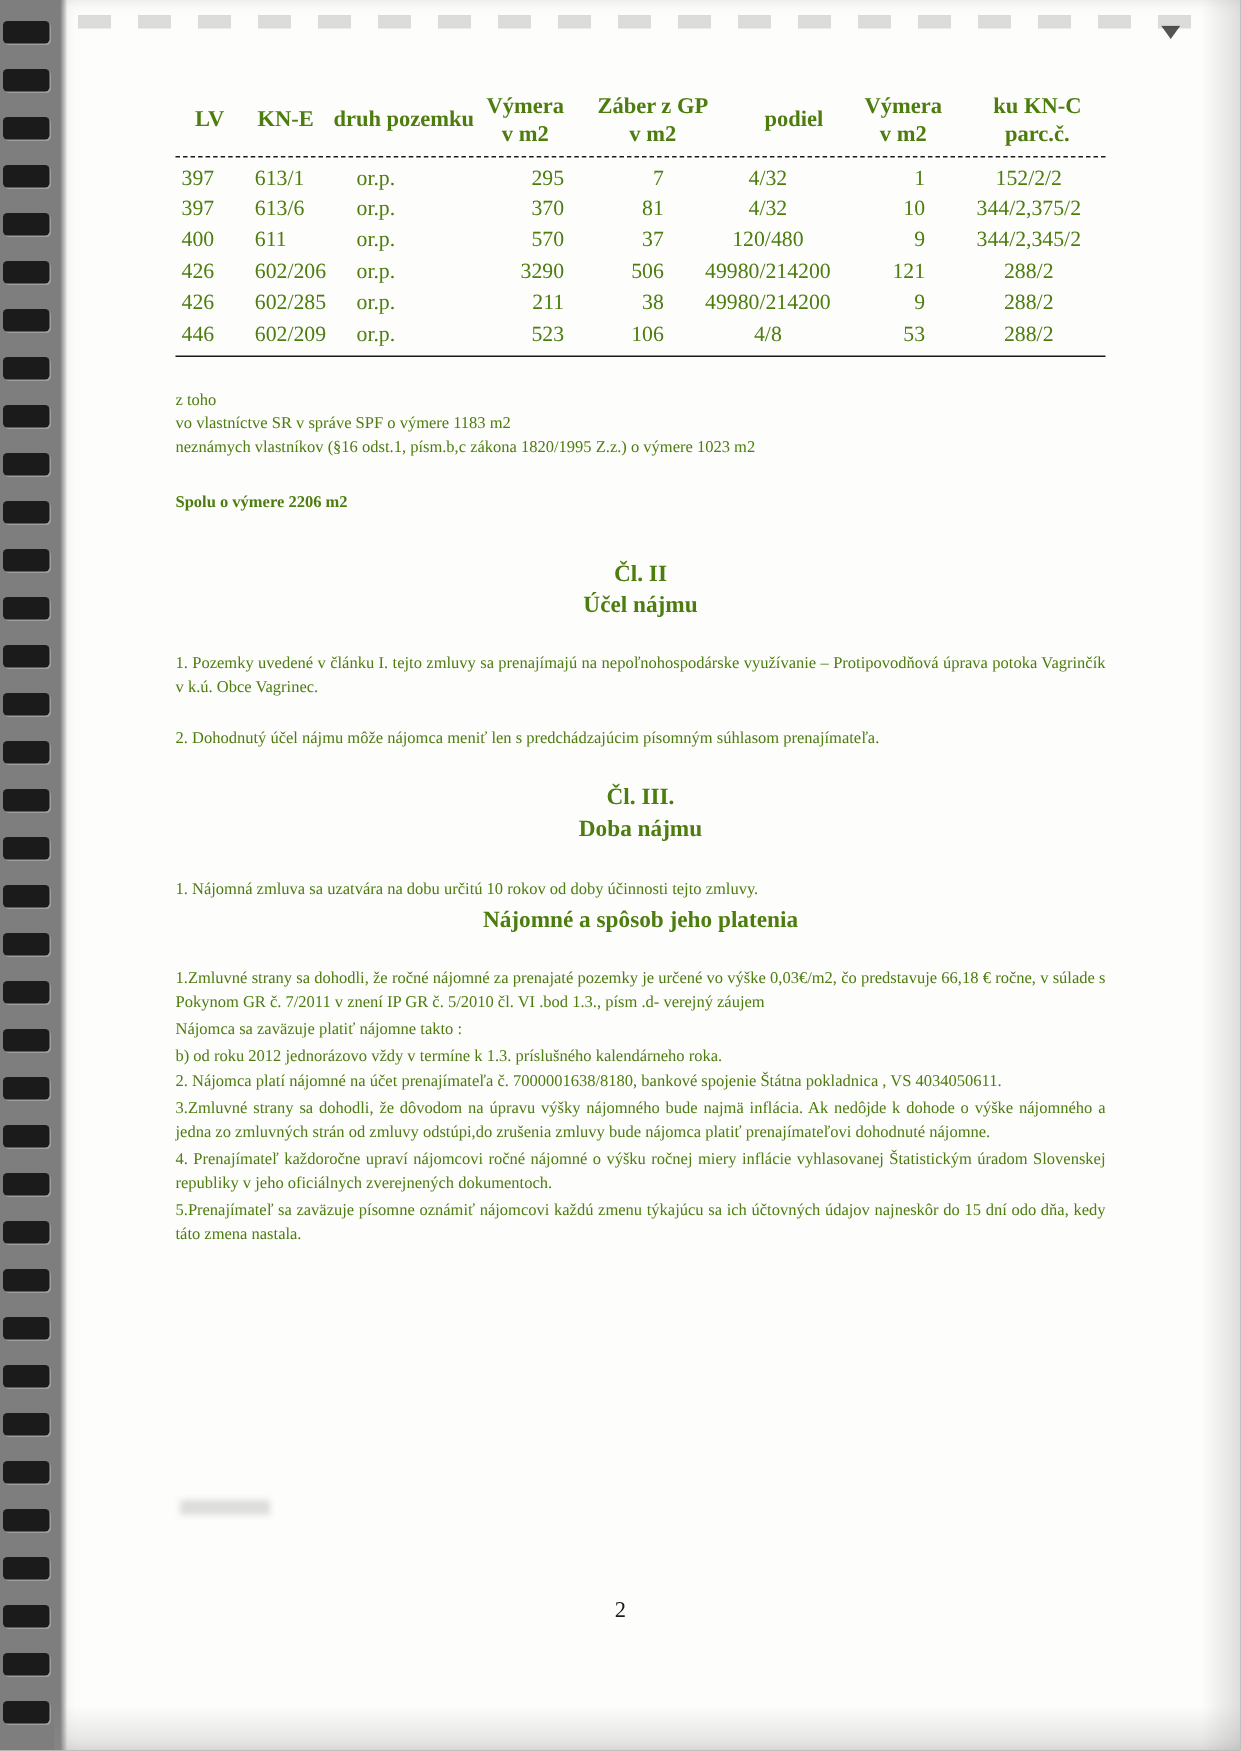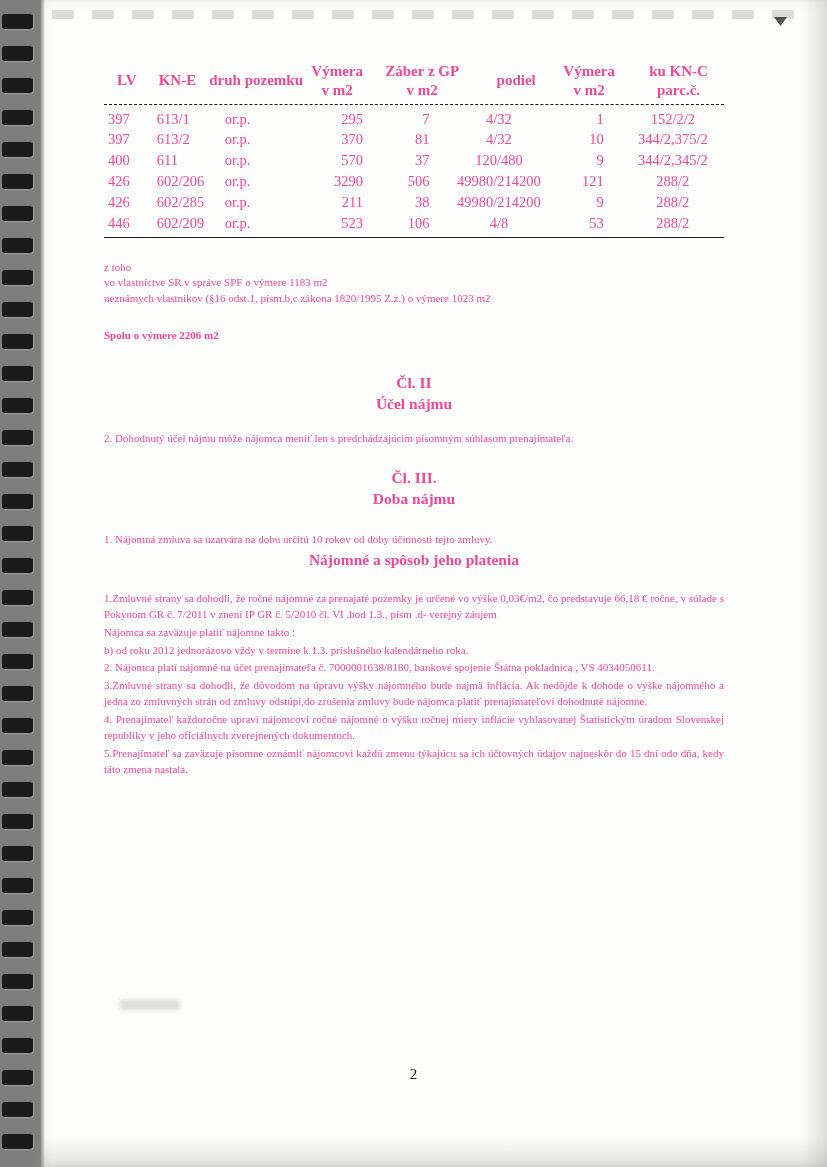--- a/index.html
+++ b/index.html
@@ -80,24 +80,24 @@
     position: absolute;
     right: 40px; top: 17px;
     width: 13px; height: 9px;
     background: #2a2a2a;
     clip-path: polygon(0 0, 100% 0, 50% 100%);
     opacity: .8;
   }
 
   .content {
     position: absolute;
-    left: 104px;
+    left: 117px;
     top: 62px;
     width: 620px;
-    color: #ec4899;
+    color: #4d7c0f;
   }
 
   
   table.parcels {
     width: 100%;
     border-collapse: collapse;
     font-size: 14.5px;
   }
   table.parcels th {
     font-weight: bold;
@@ -269,21 +269,21 @@
           <td class="c-kne">613/1</td>
           <td class="c-druh">or.p.</td>
           <td class="c-vym1">295</td>
           <td class="c-zaber">7</td>
           <td class="c-podiel">4/32</td>
           <td class="c-vym2">1</td>
           <td class="c-knc">152/2/2</td>
         </tr>
         <tr>
           <td class="c-lv">397</td>
-          <td class="c-kne">613/2</td>
+          <td class="c-kne">613/6</td>
           <td class="c-druh">or.p.</td>
           <td class="c-vym1">370</td>
           <td class="c-zaber">81</td>
           <td class="c-podiel">4/32</td>
           <td class="c-vym2">10</td>
           <td class="c-knc">344/2,375/2</td>
         </tr>
         <tr>
           <td class="c-lv">400</td>
           <td class="c-kne">611</td>
@@ -333,20 +333,21 @@
       <p class="para tight">z toho</p>
       <p class="para tight">vo vlastníctve SR v správe  SPF o výmere 1183 m2</p>
       <p class="para tight">neznámych vlastníkov (§16 odst.1, písm.b,c zákona 1820/1995 Z.z.) o výmere 1023 m2</p>
     </div>
 
     <p class="para bold" style="margin-top:22px">Spolu o výmere 2206 m2</p>
 
     <div class="art-head" style="margin-top:30px">Čl. II</div>
     <div class="art-sub">Účel nájmu</div>
 
+    <p class="para j" style="margin-top:22px">1. Pozemky uvedené   v článku I. tejto zmluvy sa prenajímajú   na nepoľnohospodárske využívanie – Protipovodňová úprava potoka Vagrinčík v k.ú. Obce Vagrinec.</p>
     <p class="para j" style="margin-top:18px">2. Dohodnutý účel nájmu môže nájomca meniť len s predchádzajúcim písomným súhlasom prenajímateľa.</p>
 
     <div class="art-head" style="margin-top:22px">Čl. III.</div>
     <div class="art-sub">Doba nájmu</div>
 
     <p class="para j" style="margin-top:24px">1.   Nájomná zmluva sa uzatvára  na dobu určitú 10 rokov od doby  účinnosti  tejto zmluvy.</p>
 
     <div class="art-sub">Nájomné a spôsob jeho platenia</div>
 
     <p class="para j" style="margin-top:22px">1.Zmluvné strany sa dohodli, že ročné  nájomné  za  prenajaté  pozemky  je určené vo výške 0,03€/m2, čo predstavuje 66,18 € ročne, v súlade s Pokynom GR č. 7/2011 v znení IP GR č. 5/2010 čl. VI .bod 1.3., písm .d- verejný záujem</p>

